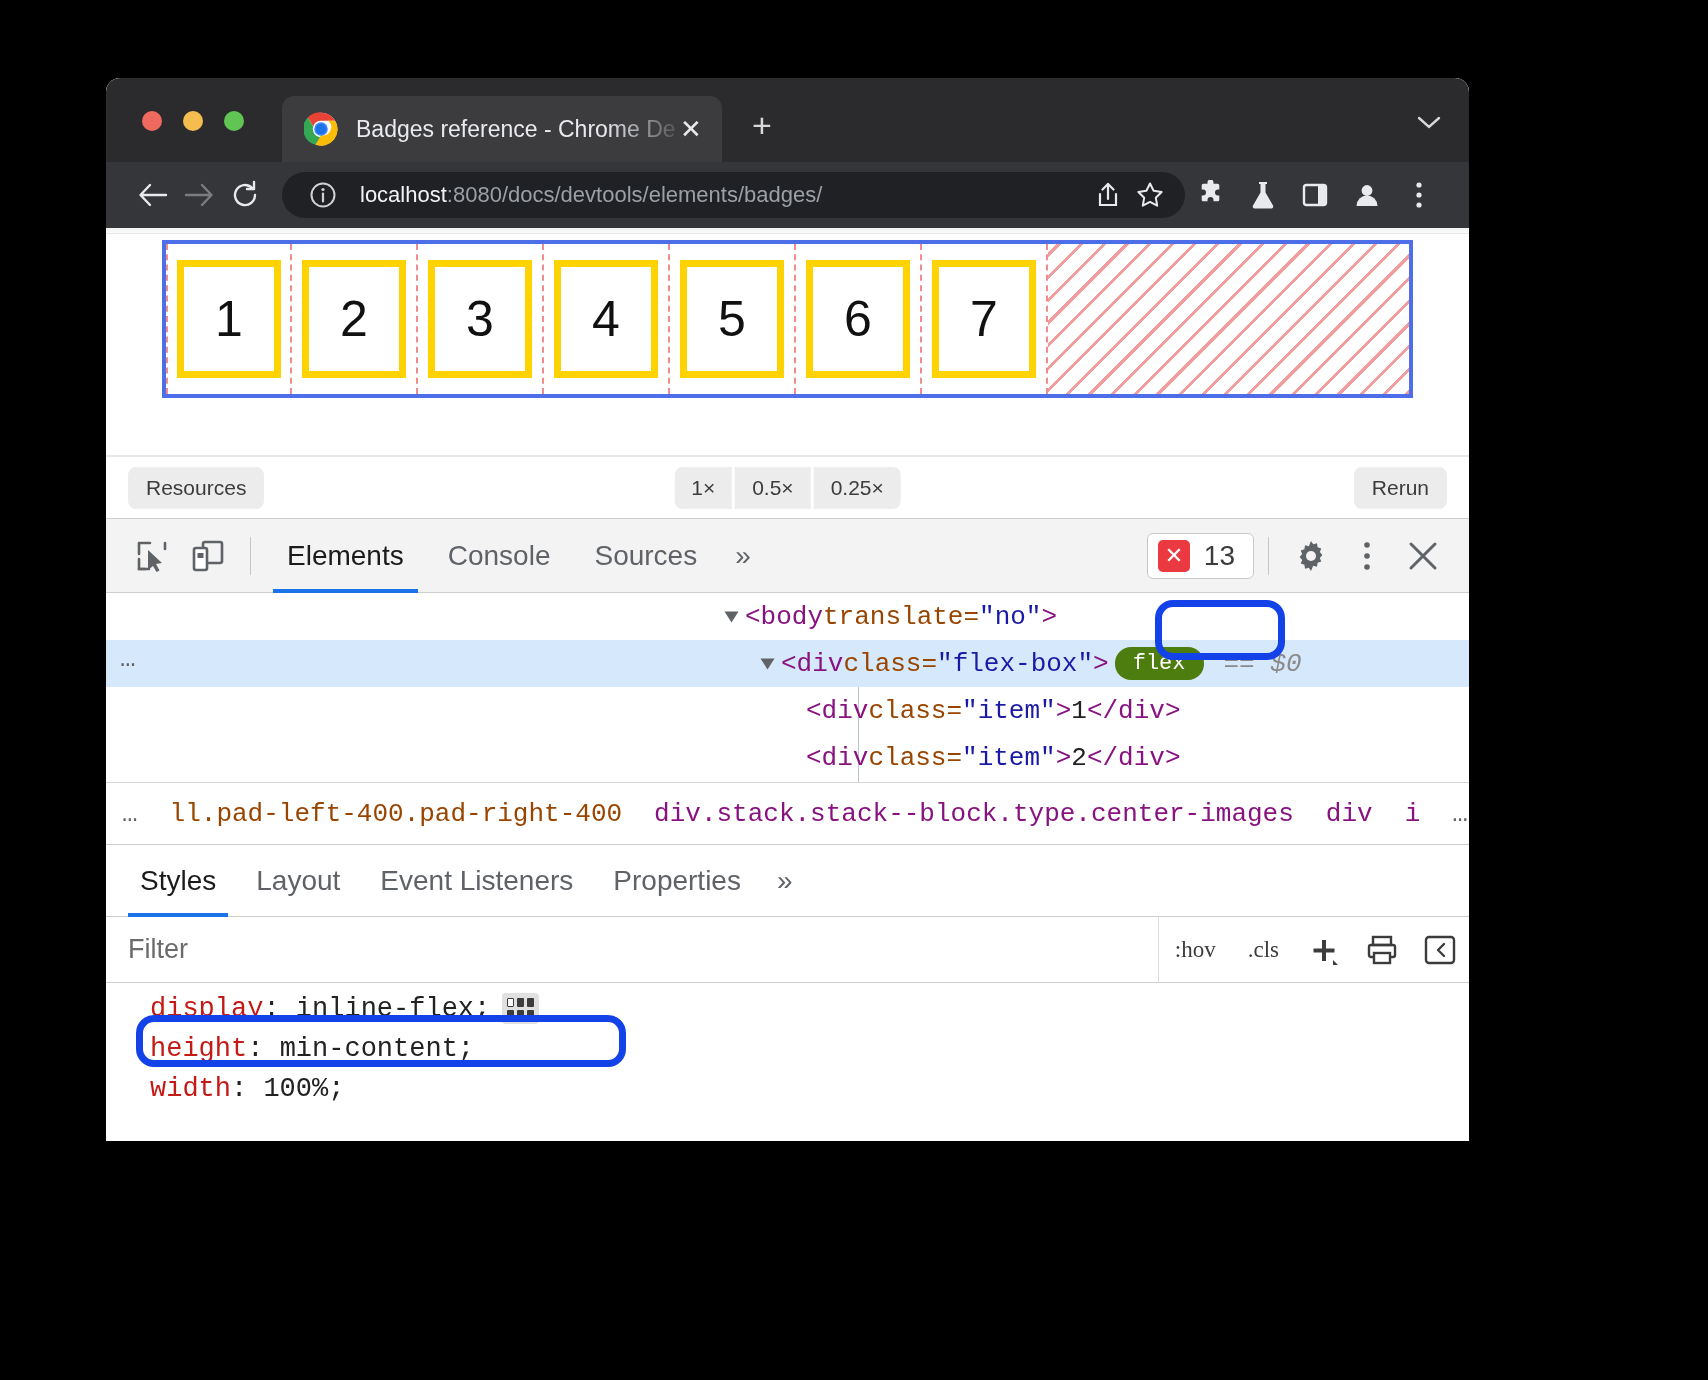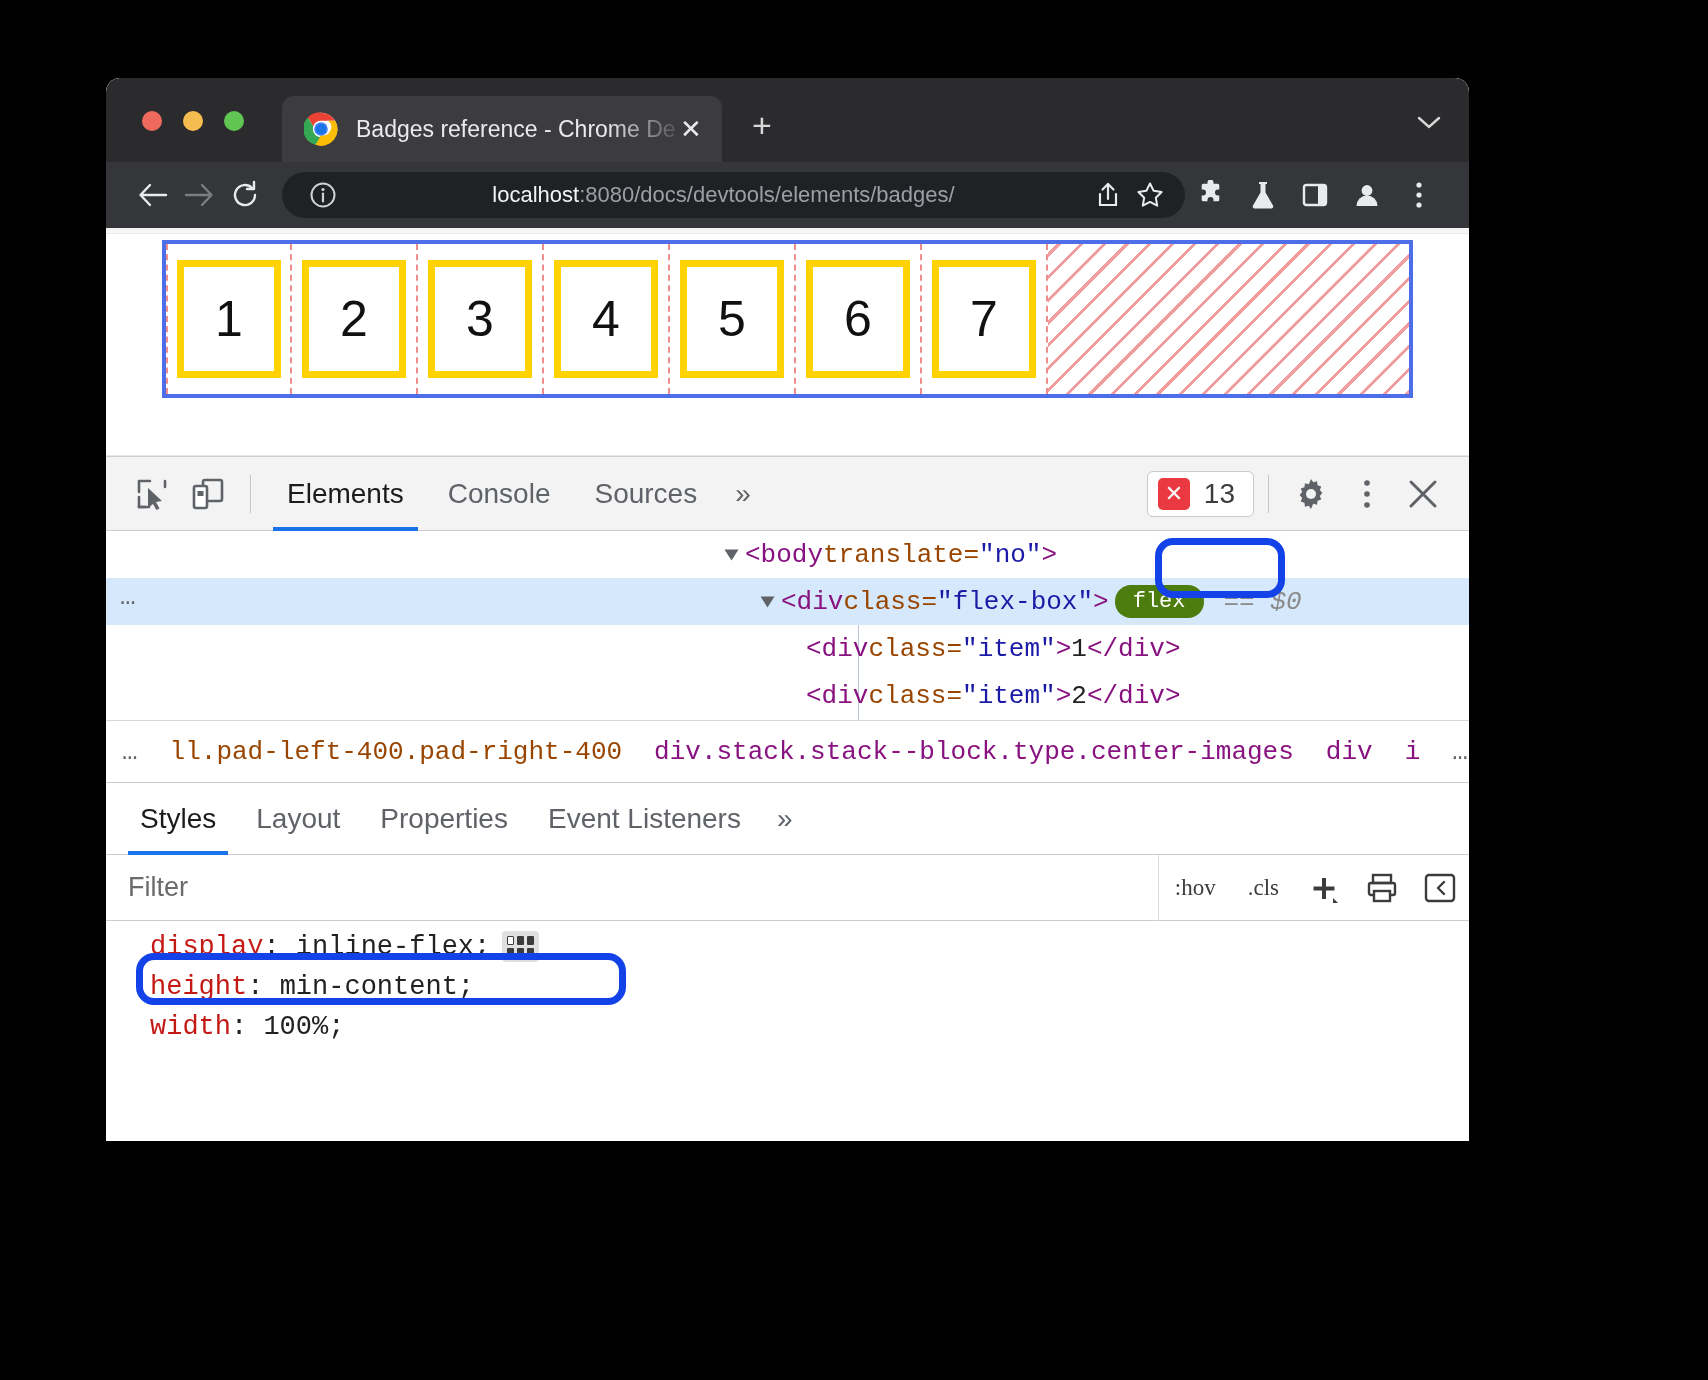--- a/index.html
+++ b/index.html
@@ -74,21 +74,20 @@
     color: #d8d8d8; font-size: 22px;
   }
 
   
   .toolbar {
     position: relative;
     height: 66px;
     background: #35363a;
     display: flex; align-items: center;
     padding: 0 24px;
-    text-align: center;
   }
   .nav-btn {
     width: 46px; height: 46px; flex: 0 0 auto;
     display: flex; align-items: center; justify-content: center;
     color: #e8eaed;
   }
   .nav-btn.dim { color: #7c7d80; }
   .omnibox {
     flex: 1 1 auto;
     height: 46px;
@@ -524,20 +523,29 @@
       <div class="flex-item-cell">
         <div class="flex-box-inner">6</div>
       </div>
       <div class="flex-item-cell">
         <div class="flex-box-inner">7</div>
       </div>
       <div class="flex-item-cell free-space"></div>
     </div>
   </div>
 
+  <div class="resbar">
+    <span class="pillbtn">Resources</span>
+    <div class="zoomgroup">
+      <span class="pillbtn">1×</span>
+      <span class="pillbtn">0.5×</span>
+      <span class="pillbtn">0.25×</span>
+    </div>
+    <span class="pillbtn rerun">Rerun</span>
+  </div>
 
   <div class="devtools">
 
     <div class="dt-tabbar">
       <span class="dt-iconbtn">
         <svg width="36" height="36" viewBox="0 0 36 36">
           <path d="M5 5h11M5 5v11M5 31h6M31 5h0M31 5v6" stroke="#5f6368" stroke-width="2.6" fill="none" stroke-linecap="round"></path>
           <path d="M5 21v10h10" stroke="#5f6368" stroke-width="2.6" fill="none" stroke-linecap="round"></path>
           <path d="M14 12l14 13-6 1 3.5 6.5-3 1.6L19 28l-5 4z" fill="#5f6368"></path>
         </svg>
@@ -628,22 +636,22 @@
       <span class="crumb brown">ll.pad-left-400.pad-right-400</span>
       <span class="crumb">div.stack.stack--block.type.center-images</span>
       <span class="crumb">div</span>
       <span class="crumb">i</span>
       <span class="crumb dots">…</span>
     </div>
 
     <div class="sb-tabbar">
       <span class="sb-tab active">Styles</span>
       <span class="sb-tab">Layout</span>
+      <span class="sb-tab">Event Listeners</span>
       <span class="sb-tab">Properties</span>
-      <span class="sb-tab">Event Listeners</span>
       <span class="dt-more">»</span>
     </div>
 
     <div class="filterrow">
       <span class="filterbox">Filter</span>
       <span class="fr-btn">:hov</span>
       <span class="fr-btn">.cls</span>
       <span class="fr-icon">
         <svg width="34" height="34" viewBox="0 0 34 34">
           <path d="M15 7h4v21h-4z" fill="#3c3c3c"></path>

